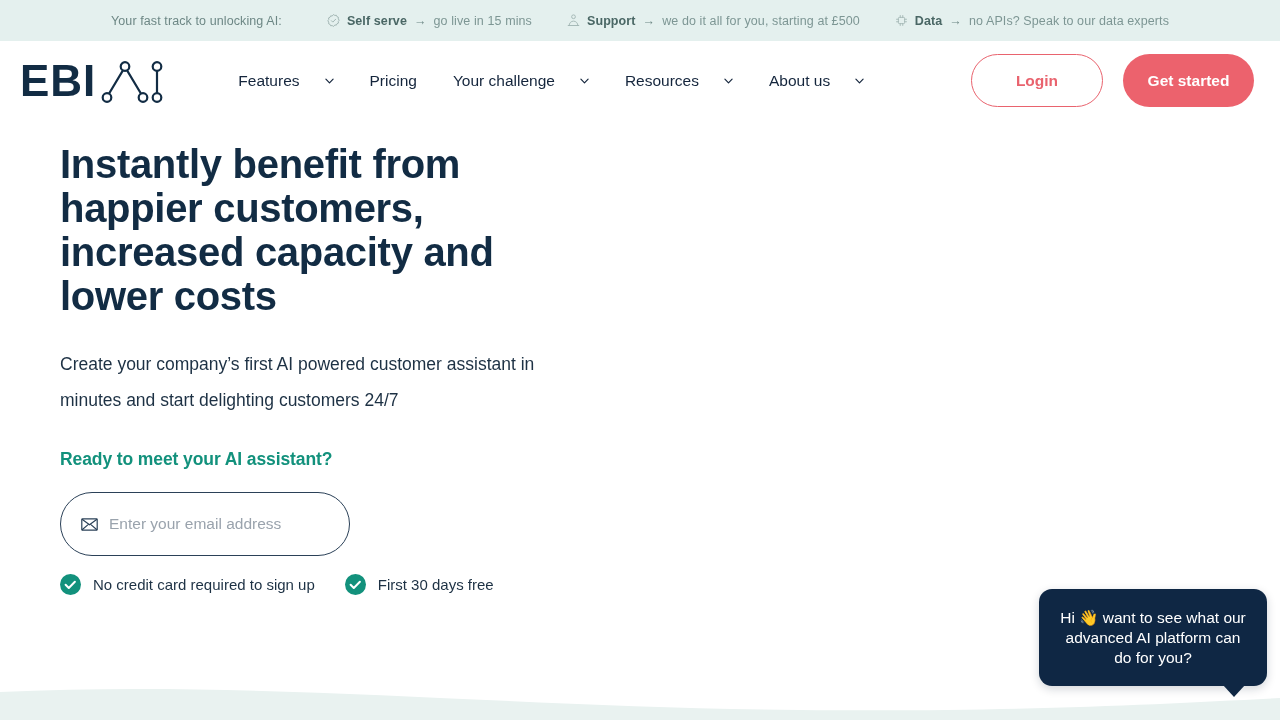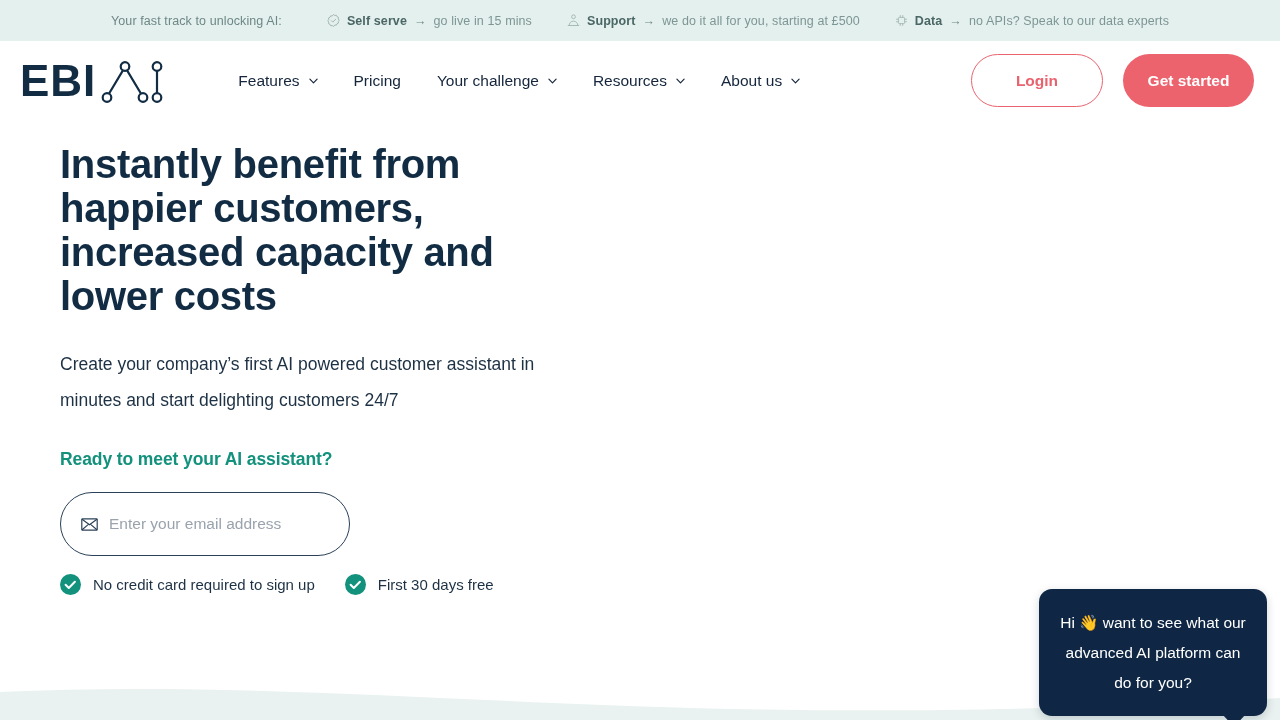--- a/index.html
+++ b/index.html
@@ -80,21 +80,21 @@
 
   .nav-links {
     display: flex;
     align-items: center;
     gap: 0;
     margin-left: 56px;
   }
   .nav-link {
     display: flex;
     align-items: center;
-    gap: 9px;
+    gap: 25px;
     font-size: 15.5px;
     color: #14253c;
     padding: 0 18px;
     cursor: pointer;
     white-space: nowrap;
   }
   .chev {
     width: 9px; height: 6px;
     display: block;
   }
@@ -229,21 +229,21 @@
   
   .chat-bubble {
     position: absolute;
     left: 1039px;
     top: 469px;
     width: 228px;
     background: #0f2744;
     border-radius: 13px;
     color: #fff;
     font-size: 15.5px;
-    line-height: 30px;
+    line-height: 20px;
     text-align: center;
     padding: 19px 16px 18px;
     box-shadow: 0 3px 10px rgba(10,30,50,.18);
     z-index: 30;
   }
   .chat-bubble:after {
     content: "";
     position: absolute;
     right: 22px;
     bottom: -11px;

